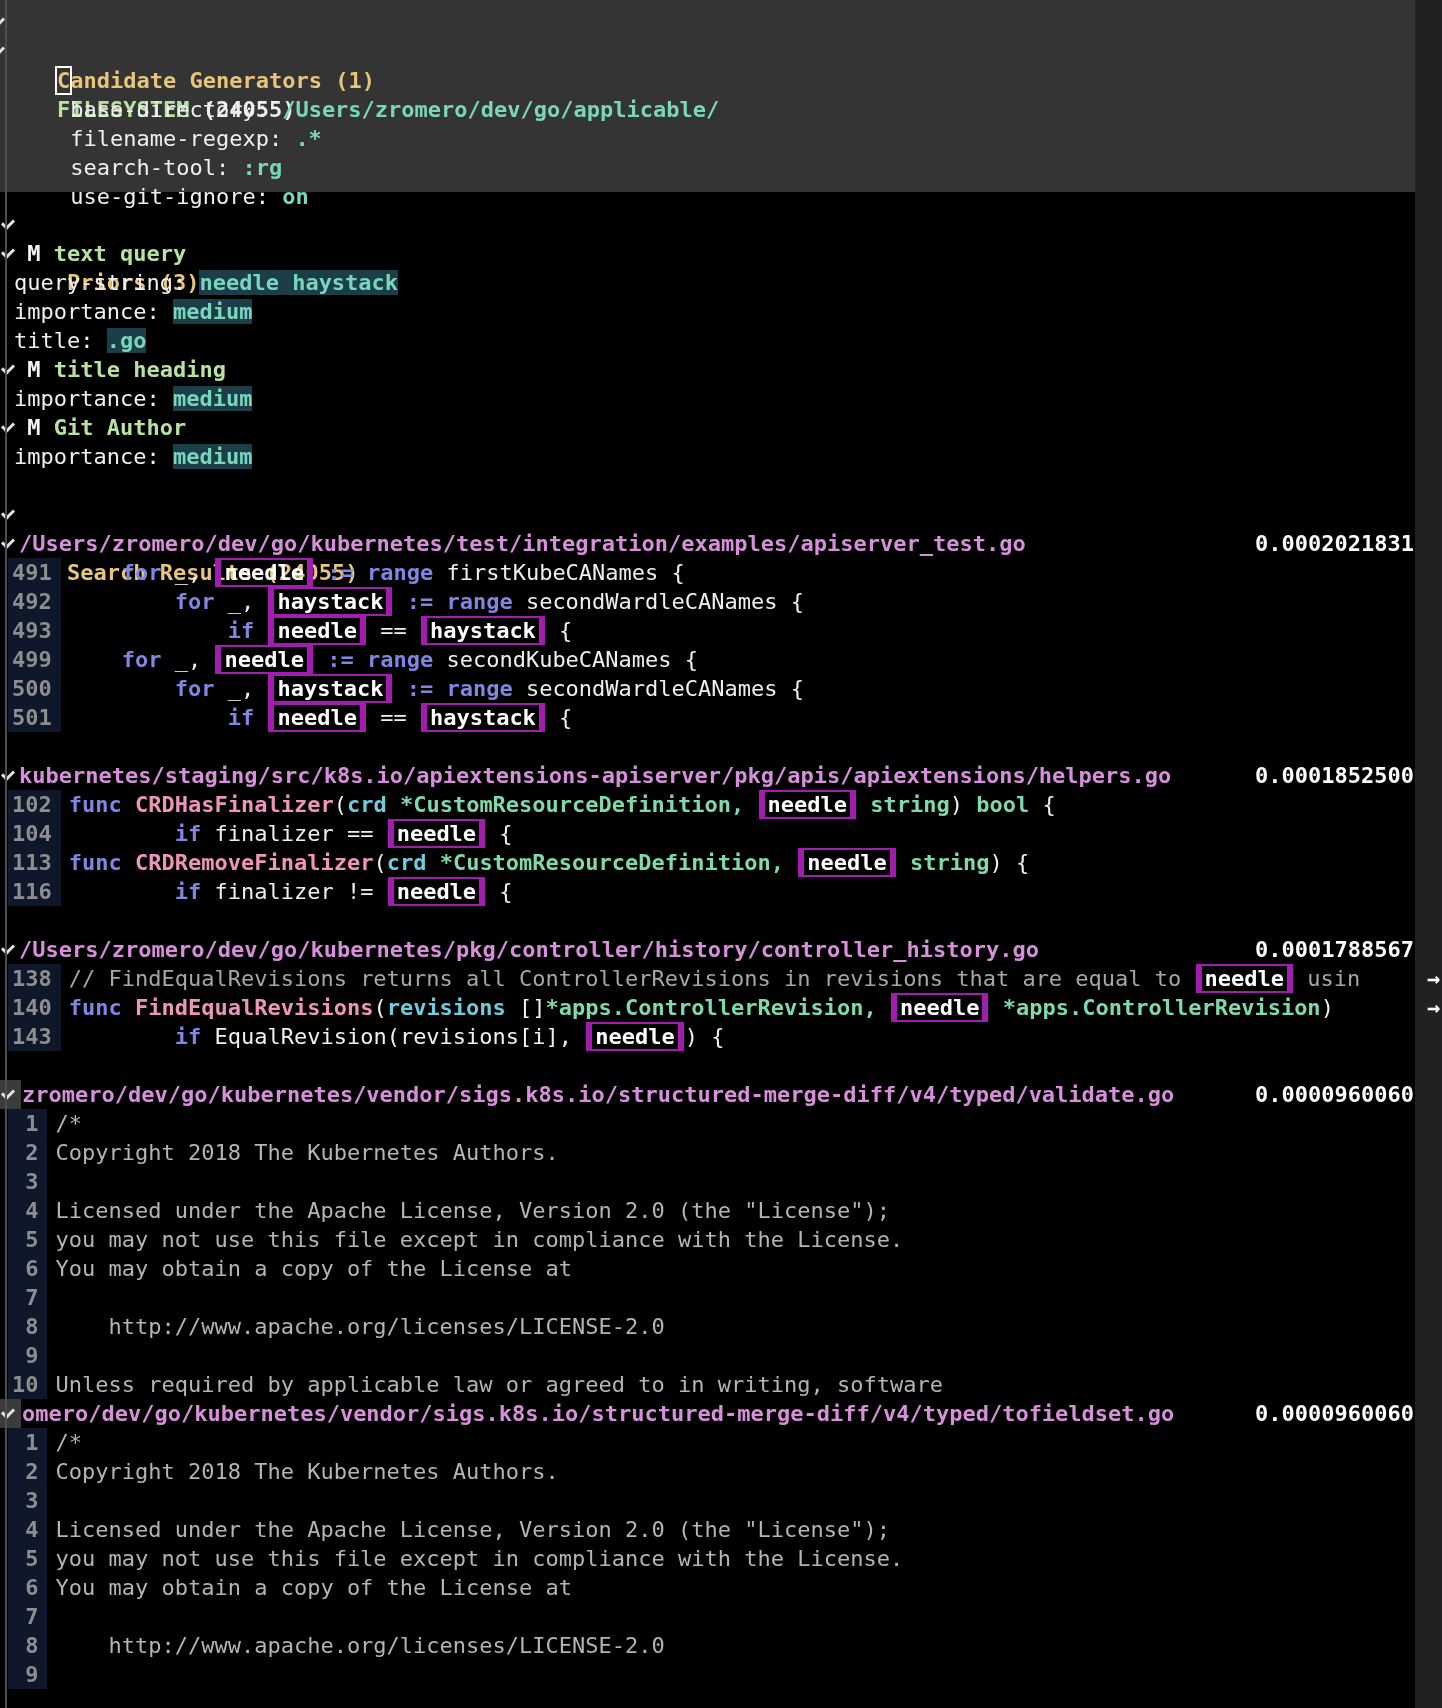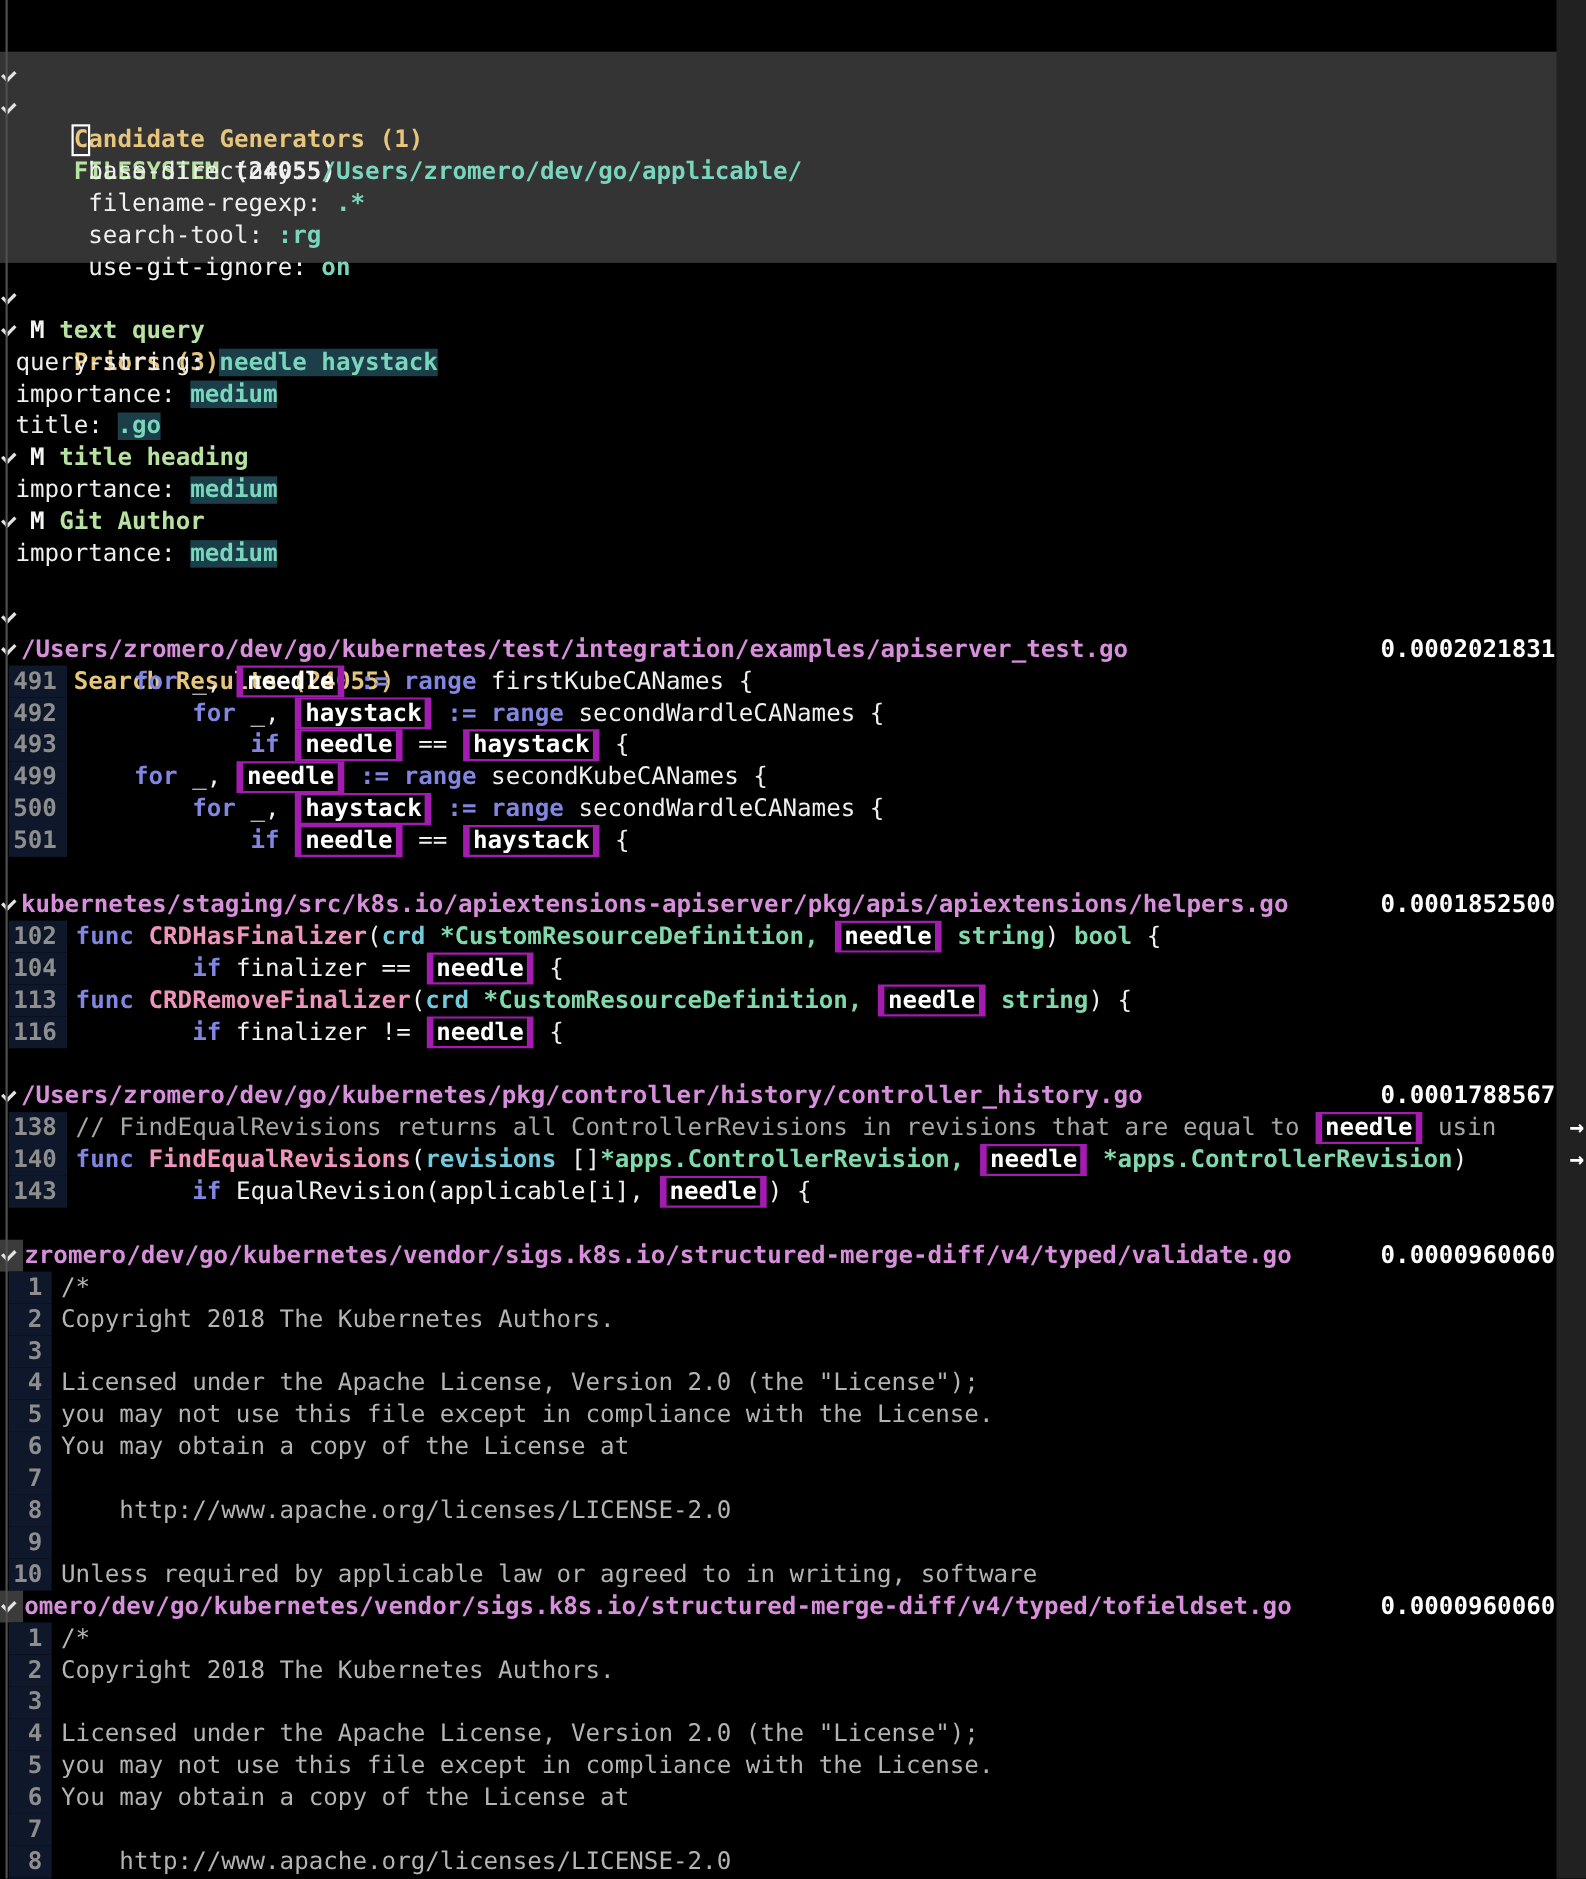--- a/index.html
+++ b/index.html
@@ -7,21 +7,21 @@
     width:1442px;height:1708px;overflow:hidden;background:#000;
     font-family:"DejaVu Sans Mono", monospace;
     font-size:22px;color:#efefef;position:relative;
   }
   .leftline{position:absolute;left:5px;top:0;bottom:0;width:2px;background:#4e4e4e;z-index:6;}
   .scrollbar{position:absolute;right:0;top:0;bottom:0;width:27px;background:#212121;z-index:5;}
   .row{height:29px;line-height:29px;white-space:pre;position:relative;}
   .chev{position:absolute;left:-6px;top:9px;width:9px;height:5px;
         border-left:3px solid #e2e2e2;border-bottom:3px solid #e2e2e2;
         transform:rotate(-45deg);}
-  .topsection{background:#343434;padding:8px 0 10px 14px;position:relative;margin-top:47px;}
+  .topsection{background:#343434;padding:8px 0 10px 4px;position:relative;}
   .topsection .chev{left:-12px;}
   .hyellow{color:#e6c57c;font-weight:bold;}
   .cursor{outline:2px solid #ffffff;outline-offset:0px;}
   .gname{color:#b7e2a1;font-weight:bold;}
   .w{color:#efefef;}
   .frow{padding-left:1ch;}
   .val{color:#79d6bd;font-weight:bold;margin-left:1ch;}
   .hl{background:#1c3e49;}
   #main{margin-left:8px;margin-right:27px;position:relative;}
   .hrow,.prow{padding-left:6px;}
@@ -159,21 +159,21 @@
           <span class="ct"><span class="tk-cm">// FindEqualRevisions returns all ControllerRevisions in revisions that are equal to </span><span class="tk-bx">needle</span><span class="tk-cm"> usin</span></span>
           <span class="arrow">→</span>
         </div>
         <div class="crow">
           <span class="ln">140</span>
           <span class="ct"><span class="tk-kw">func</span><span class="tk-w"> </span><span class="tk-fn">FindEqualRevisions</span><span class="tk-w">(</span><span class="tk-pm">revisions</span><span class="tk-w"> []</span><span class="tk-ty">*apps.ControllerRevision,</span><span class="tk-w"> </span><span class="tk-bx">needle</span><span class="tk-w"> </span><span class="tk-ty">*apps.ControllerRevision</span><span class="tk-w">)</span></span>
           <span class="arrow">→</span>
         </div>
         <div class="crow">
           <span class="ln">143</span>
-          <span class="ct"><span class="tk-w">        </span><span class="tk-kw">if</span><span class="tk-w"> EqualRevision(applicable[i], </span><span class="tk-bx">needle</span><span class="tk-w">) {</span></span>
+          <span class="ct"><span class="tk-w">        </span><span class="tk-kw">if</span><span class="tk-w"> EqualRevision(revisions[i], </span><span class="tk-bx">needle</span><span class="tk-w">) {</span></span>
         </div>
       </div>
       <div class="gap"></div>
       <div class="g2">
         <div class="row pathrow graychev"><span class="chev chevz"></span><span class="fpath">zromero/dev/go/kubernetes/vendor/sigs.k8s.io/structured-merge-diff/v4/typed/validate.go</span><span class="score">0.0000960060</span></div>
         <div class="crow">
           <span class="ln">1</span>
           <span class="ct"><span class="tk-lc">/*</span></span>
         </div>
         <div class="crow">

